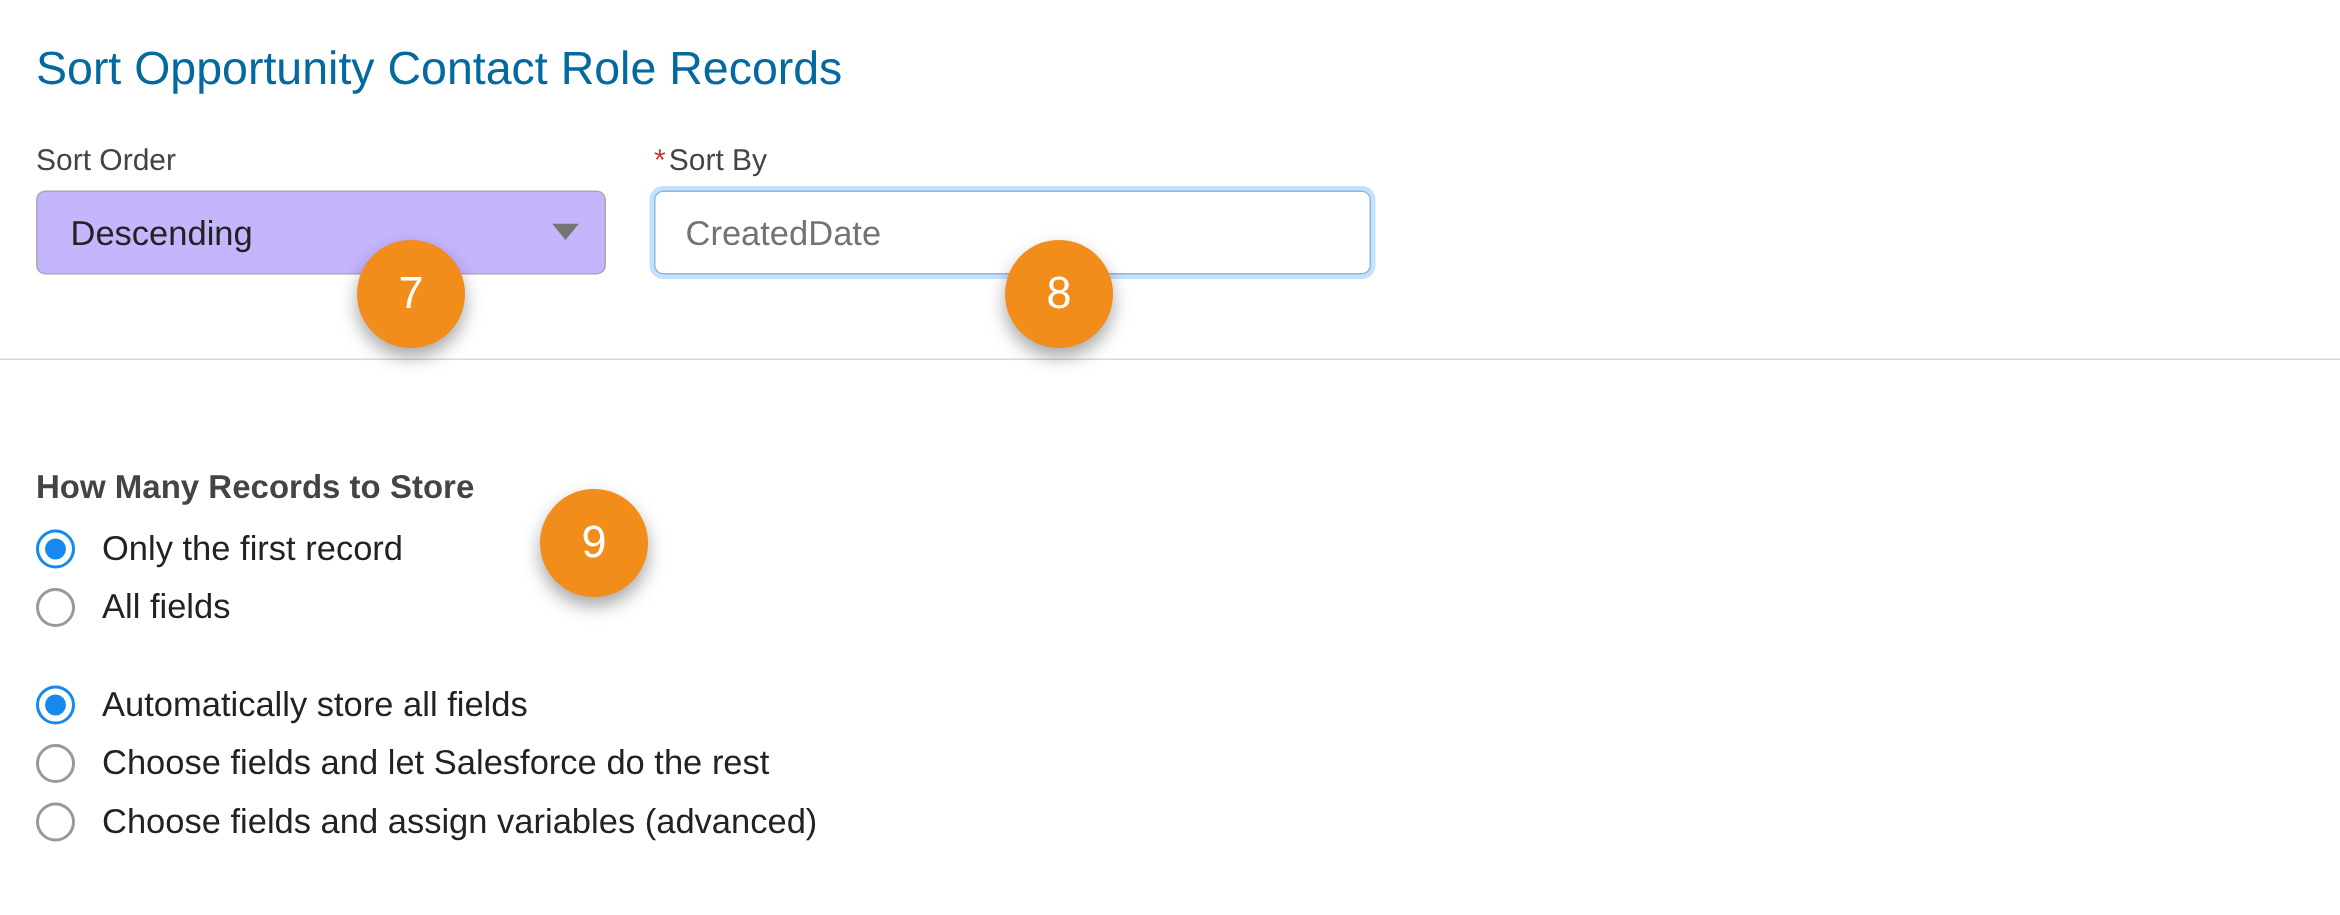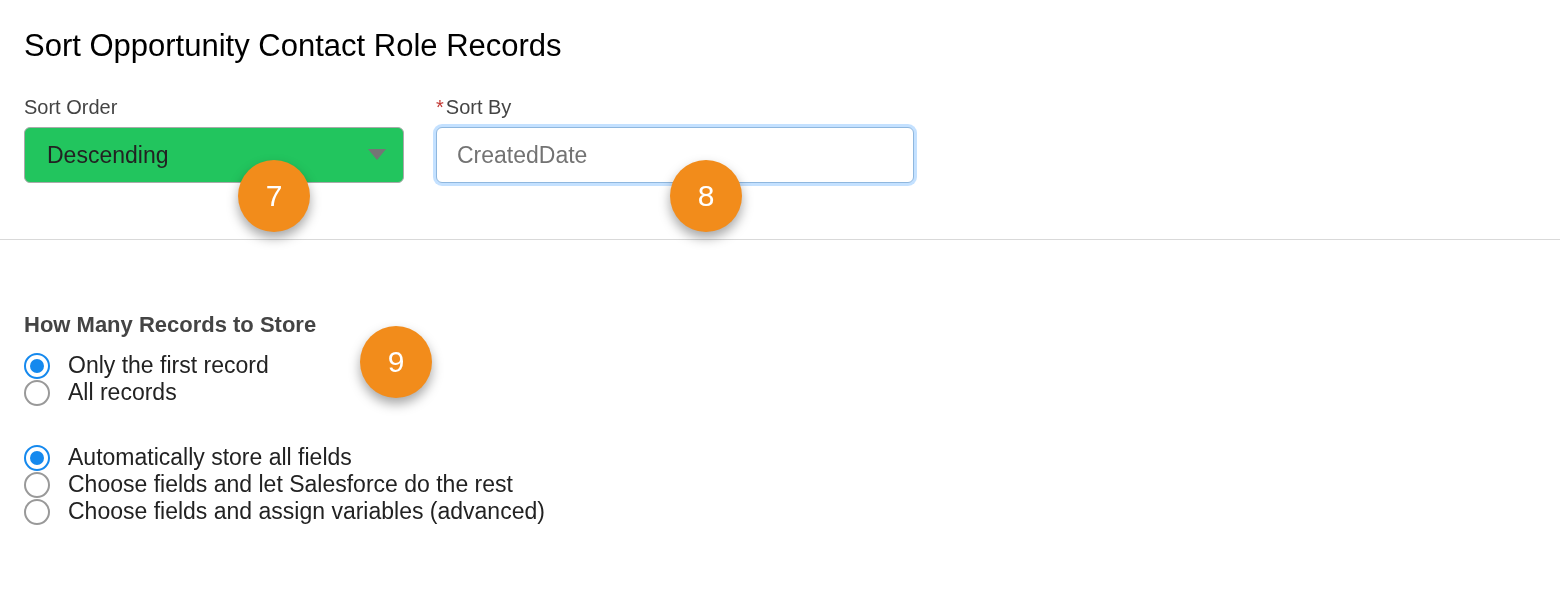--- a/index.html
+++ b/index.html
@@ -12,21 +12,21 @@
     width: 1560px;
     height: 610px;
   }
   .page {
     padding: 28px 24px 0 24px;
     position: relative;
   }
   .section-title {
     font-size: 31px;
     font-weight: 400;
-    color: #000000;
+    color: #0369a1;
     margin: 0 0 32px 0;
   }
   .field-row {
     display: flex;
     gap: 32px;
     align-items: flex-end;
   }
   .field-group { }
   .field-label {
     font-size: 20px;
@@ -43,21 +43,21 @@
     width: 380px;
   }
   .select-input {
     width: 100%;
     height: 56px;
     border: 1px solid #aaa;
     border-radius: 6px;
     padding: 0 44px 0 22px;
     font-size: 23px;
     color: #222;
-    background: #22c55e;
+    background: #c4b5fd;
     display: flex;
     align-items: center;
     cursor: pointer;
   }
   .chevron {
     position: absolute;
     right: 18px;
     top: 50%;
     transform: translateY(-50%);
     pointer-events: none;
@@ -93,20 +93,21 @@
   }
   .subsection-title {
     font-size: 22px;
     font-weight: 700;
     color: #444;
     margin: 0 0 14px 0;
   }
   .radio-group {
     display: flex;
     flex-direction: column;
+    gap: 12px;
   }
   .radio-item {
     display: flex;
     align-items: center;
     gap: 18px;
     cursor: pointer;
   }
   .radio {
     width: 26px;
     height: 26px;
@@ -187,21 +188,21 @@
 
   <div class="subsection">
     <h2 class="subsection-title">How Many Records to Store</h2>
     <div class="radio-group">
       <div class="radio-item">
         <span class="radio selected"></span>
         <span class="radio-label">Only the first record</span>
       </div>
       <div class="radio-item">
         <span class="radio"></span>
-        <span class="radio-label">All records</span>
+        <span class="radio-label">All fields</span>
       </div>
     </div>
   </div>
 
   <div class="subsection-2">
     <div class="radio-group">
       <div class="radio-item">
         <span class="radio selected"></span>
         <span class="radio-label">Automatically store all fields</span>
       </div>

